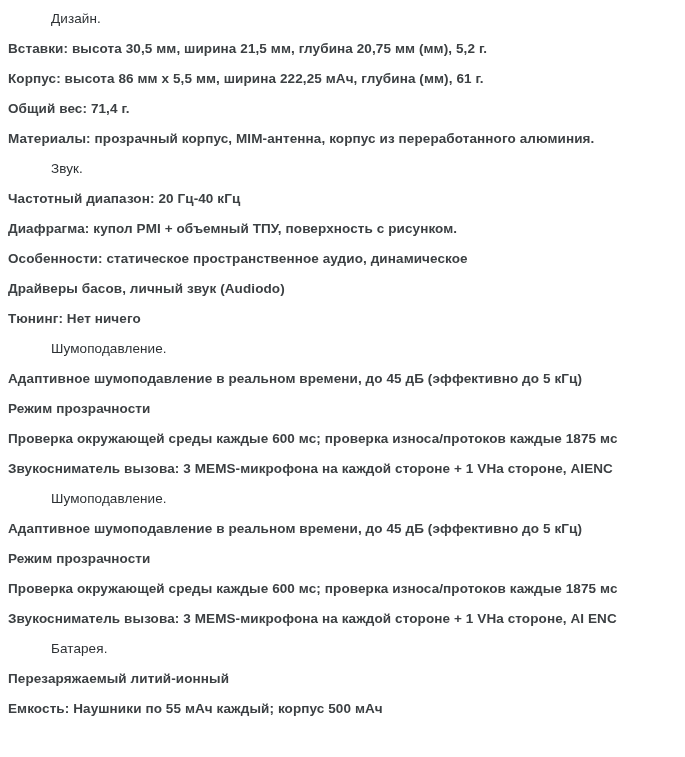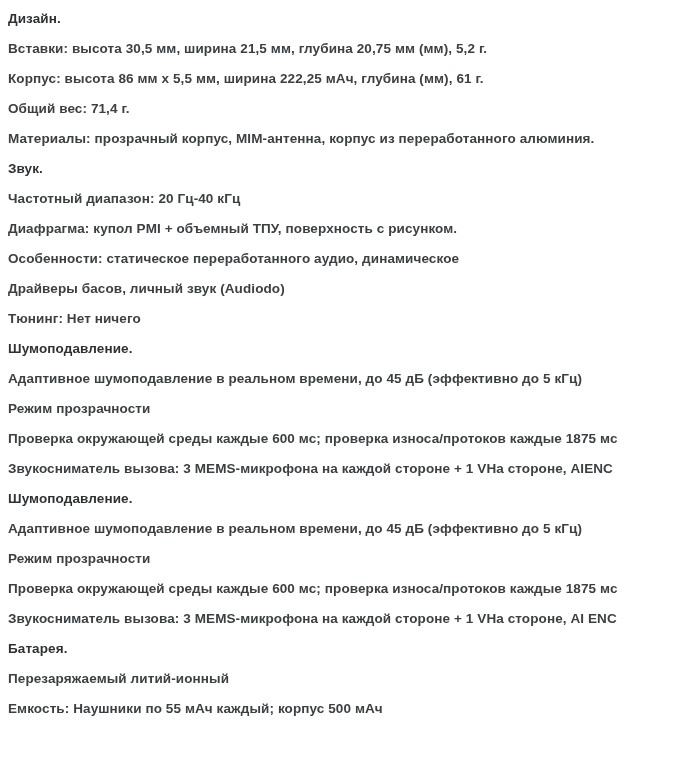--- a/index.html
+++ b/index.html
@@ -19,37 +19,38 @@
   }
   .doc p.line {
     margin: 0;
     height: 30px;
     line-height: 30px;
     white-space: nowrap;
     font-weight: 700;
     letter-spacing: 0.1px;
   }
   .doc p.line.bold {
-    font-weight: 700;
+    font-weight: 400;
     color: #2d3134;
+    margin-left: 43px;
   }
 </style>
 </head>
 <body>
 
 <div class="doc" id="doc">
     <p class="line bold">Дизайн.</p>
     <p class="line">Вставки: высота 30,5 мм, ширина 21,5 мм, глубина 20,75 мм (мм), 5,2 г.</p>
     <p class="line">Корпус: высота 86 мм x 5,5 мм, ширина 222,25 мАч, глубина (мм), 61 г.</p>
     <p class="line">Общий вес: 71,4 г.</p>
     <p class="line">Материалы: прозрачный корпус, MIM-антенна, корпус из переработанного алюминия.</p>
     <p class="line bold">Звук.</p>
     <p class="line">Частотный диапазон: 20 Гц-40 кГц</p>
     <p class="line">Диафрагма: купол PMI + объемный ТПУ, поверхность с рисунком.</p>
-    <p class="line">Особенности: статическое переработанного аудио, динамическое</p>
+    <p class="line">Особенности: статическое пространственное аудио, динамическое</p>
     <p class="line">Драйверы басов, личный звук (Audiodo)</p>
     <p class="line">Тюнинг: Нет ничего</p>
     <p class="line bold">Шумоподавление.</p>
     <p class="line">Адаптивное шумоподавление в реальном времени, до 45 дБ (эффективно до 5 кГц)</p>
     <p class="line">Режим прозрачности</p>
     <p class="line">Проверка окружающей среды каждые 600 мс; проверка износа/протоков каждые 1875 мс</p>
     <p class="line">Звукосниматель вызова: 3 MEMS-микрофона на каждой стороне + 1 VHа стороне, AIENC</p>
     <p class="line bold">Шумоподавление.</p>
     <p class="line">Адаптивное шумоподавление в реальном времени, до 45 дБ (эффективно до 5 кГц)</p>
     <p class="line">Режим прозрачности</p>

